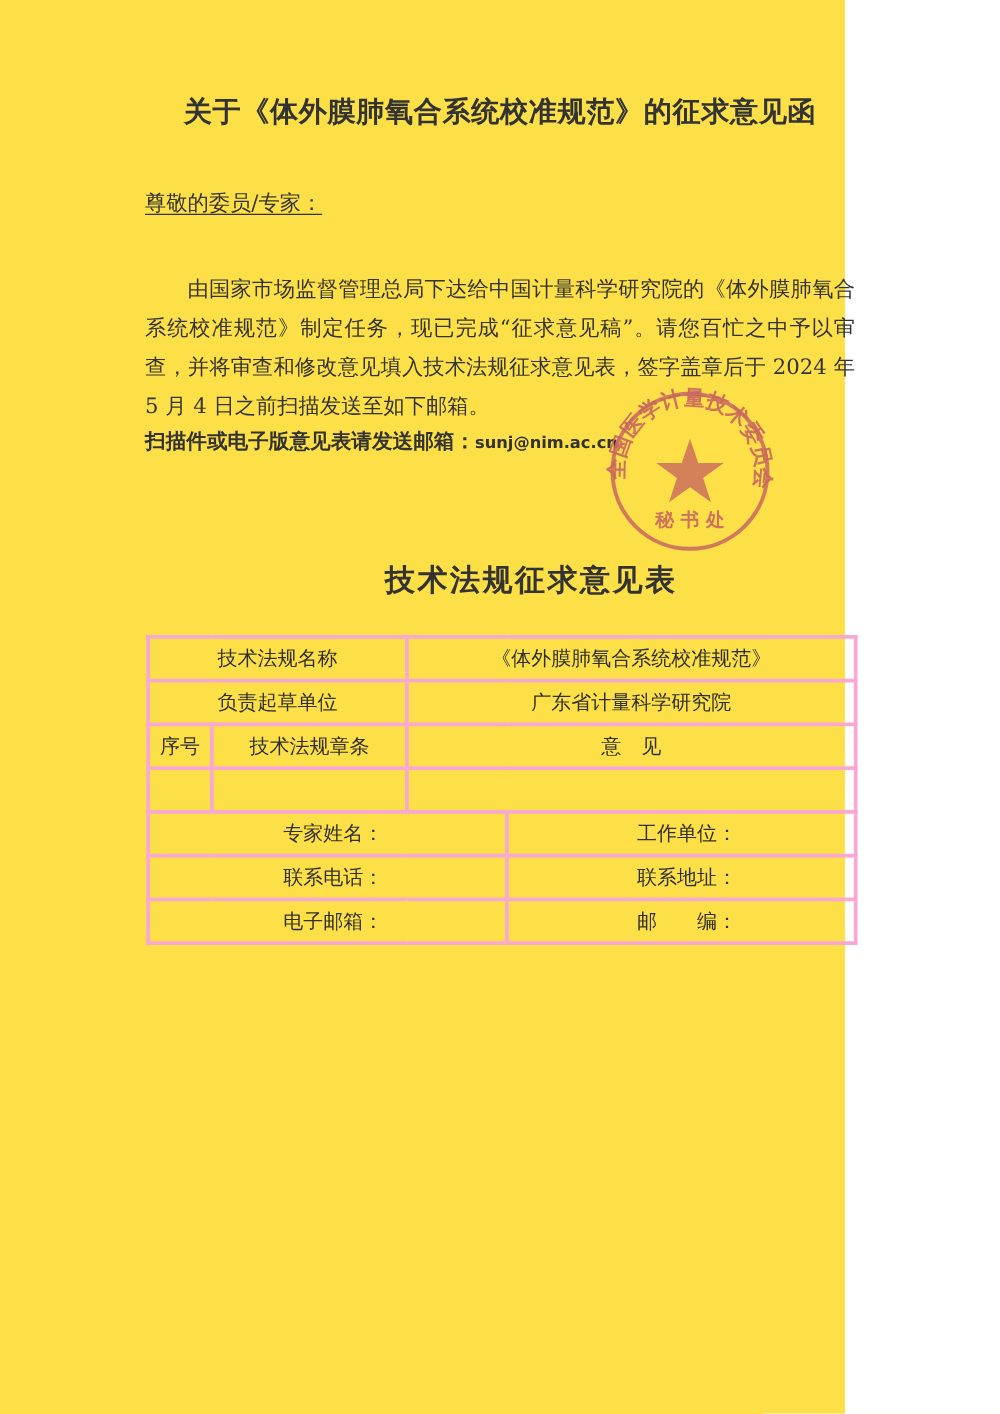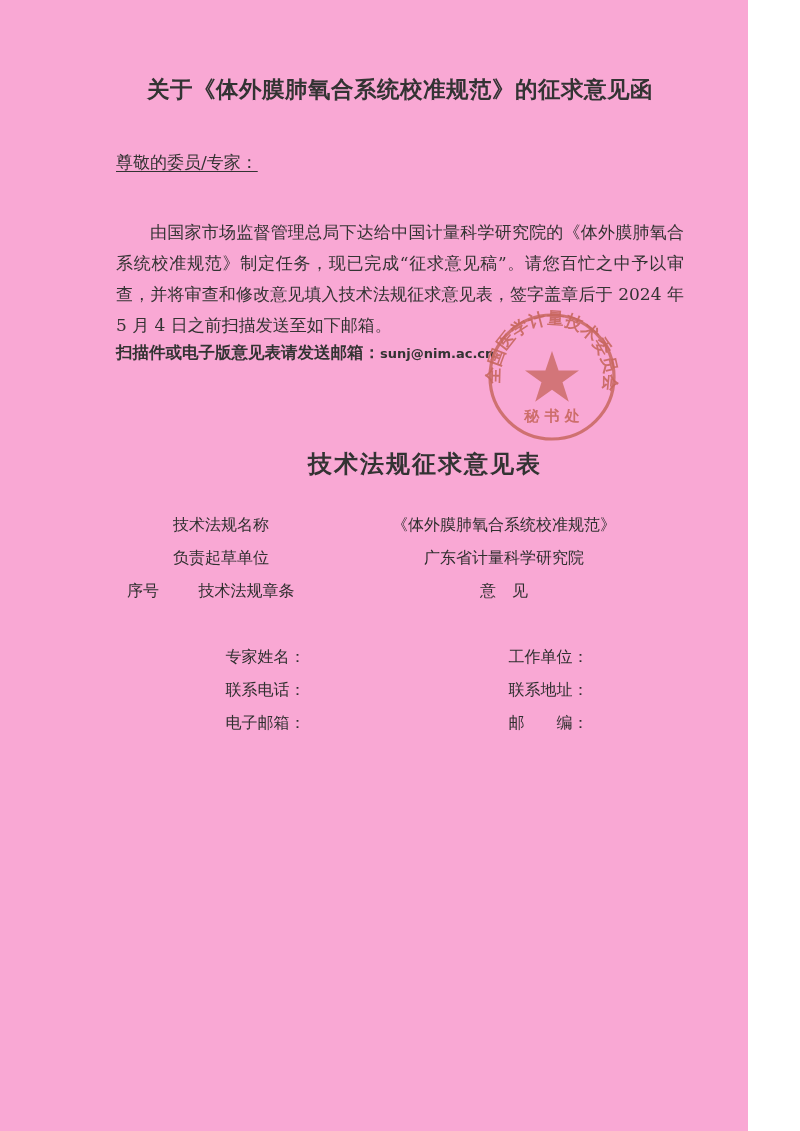--- a/index.html
+++ b/index.html
@@ -12,23 +12,23 @@
     height: 1131px;
     position: relative;
     font-family: "DejaVu Serif", "Liberation Serif", serif;
     color: #2b2b2b;
     overflow: hidden;
   }
 
   .page {
     position: absolute;
     left: 0; top: 0;
-    width: 748px;
+    width: 676px;
     height: 1131px;
-    background: #f9a8d4;
+    background: #fde047;
   }
 
   
   .doc-title {
     position: absolute;
     left: 0;
     top: 74px;
     width: 800px;
     text-align: center;
     font-size: 22.5px;
@@ -102,21 +102,21 @@
 
   .form-table {
     position: absolute;
     left: 117px;
     top: 508px;
     width: 566px;
     border-collapse: collapse;
     table-layout: fixed;
   }
   .form-table td {
-    border: 1px solid #f9a8d4;
+    border: 3px solid #f9a8d4;
     font-size: 16px;
     color: #2f2f2f;
     padding: 0;
     height: 32px;
     vertical-align: middle;
   }
   .c-center { text-align: center; }
   .c-left { text-align: center; padding-left: 9px !important; }
   .body-cell { height: 250px; vertical-align: top; }
   .h34 { height: 34px; }

